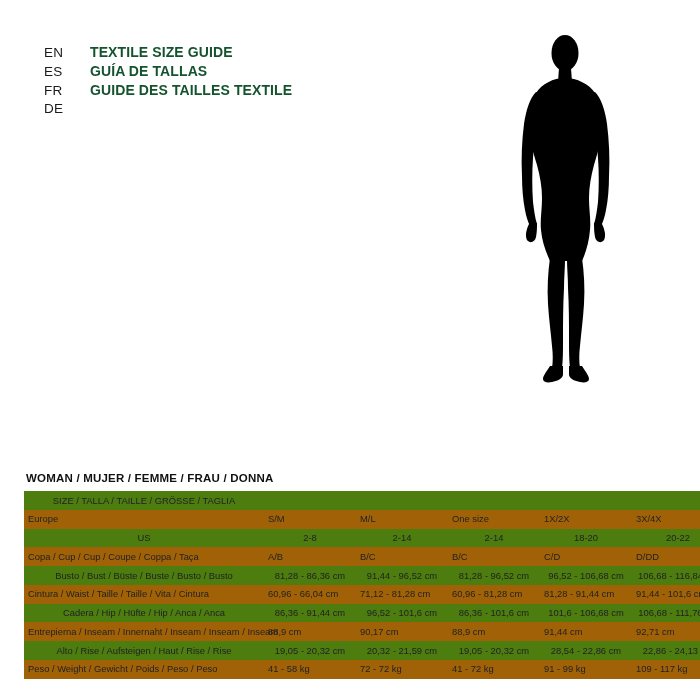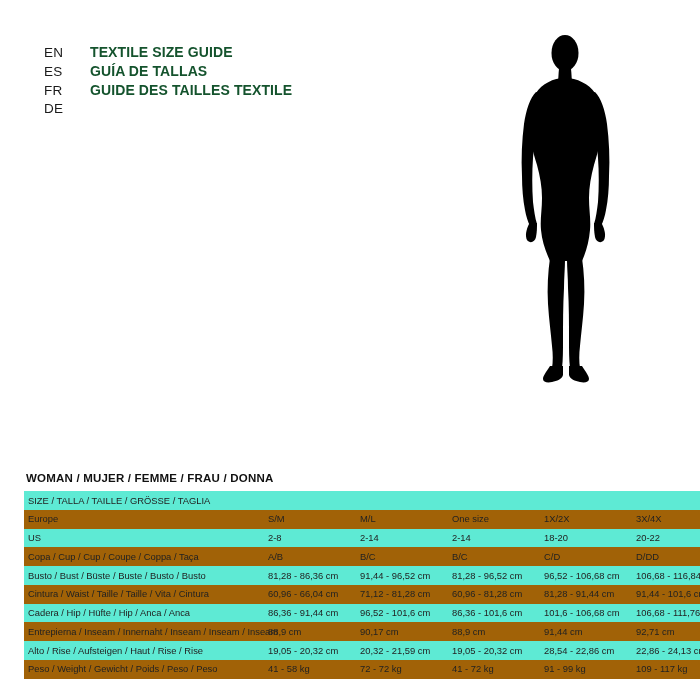--- a/index.html
+++ b/index.html
@@ -76,21 +76,22 @@
     color: #222222;
     table-layout: fixed;
   }
   table.size-table td {
     padding: 3.5px 4px;
     vertical-align: top;
     line-height: 1.25;
     white-space: nowrap;
   }
   table.size-table tr.row-alt td {
-    background: #5eead4;
+    background: #4d7c0f;
+    text-align: center;
   }
   table.size-table tr.row-plain td {
     background: #a16207;
   }
   td.label-col {
     width: 232px;
     padding-left: 8px;
   }
   td.data-col {
     width: 84px;

